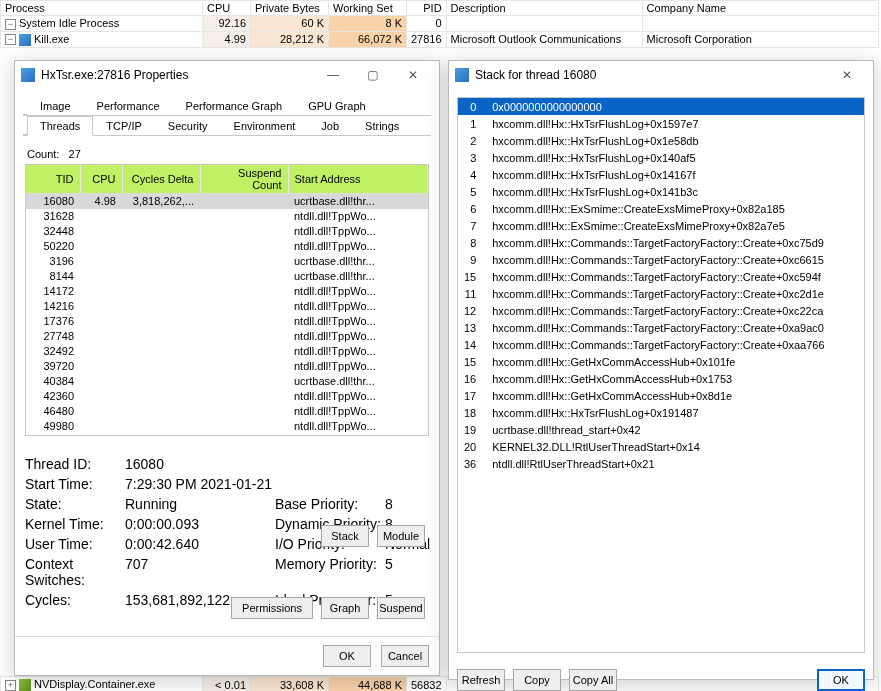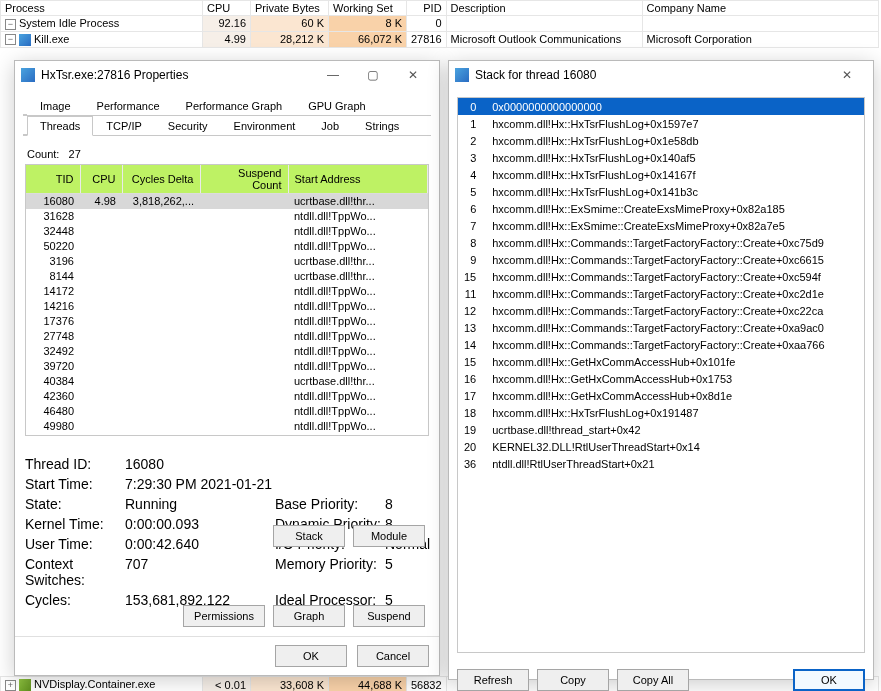--- a/index.html
+++ b/index.html
@@ -126,21 +126,21 @@
     grid-template-columns: 100px 150px 110px 70px;
     row-gap: 4px;
     margin-top: 10px;
     font-size: 14px;
   }
   .detail-grid .lbl { color: #000; }
   .btn {
     border: 1px solid #a5a5a5;
     background: #efefef;
     padding: 2px 0;
-    width: 72px;
+    width: 48px;
     height: 22px;
     font: inherit;
     text-align: center;
   }
   .btn-row { display: flex; gap: 8px; justify-content: flex-end; margin-top: 8px; }
   .footer-bar {
     display: flex;
     gap: 10px;
     justify-content: flex-end;
     padding: 8px 10px;
@@ -421,21 +421,21 @@
             <span class="">153,681,892,122</span>
             <span class="lbl">Ideal Processor:</span>
             <span class="">5</span>
           </div>
       </div>
     </div>
     <div style="position:absolute;right:14px;top:464px;display:flex;gap:8px">
       <button class="btn">Stack</button>
       <button class="btn">Module</button>
     </div>
-    <div class="btn-row" style="margin-top:4px;position:absolute;right:14px;bottom:48px">
+    <div class="btn-row" style="margin-top:4px;position:absolute;right:14px;bottom:56px">
       <button class="btn" style="width:82px">Permissions</button>
       <button class="btn">Graph</button>
       <button class="btn">Suspend</button>
     </div>
   </div>
   <div class="footer-bar" style="position:absolute;bottom:0;left:0;right:0">
     <button class="btn">OK</button>
     <button class="btn">Cancel</button>
   </div>
 </div>

